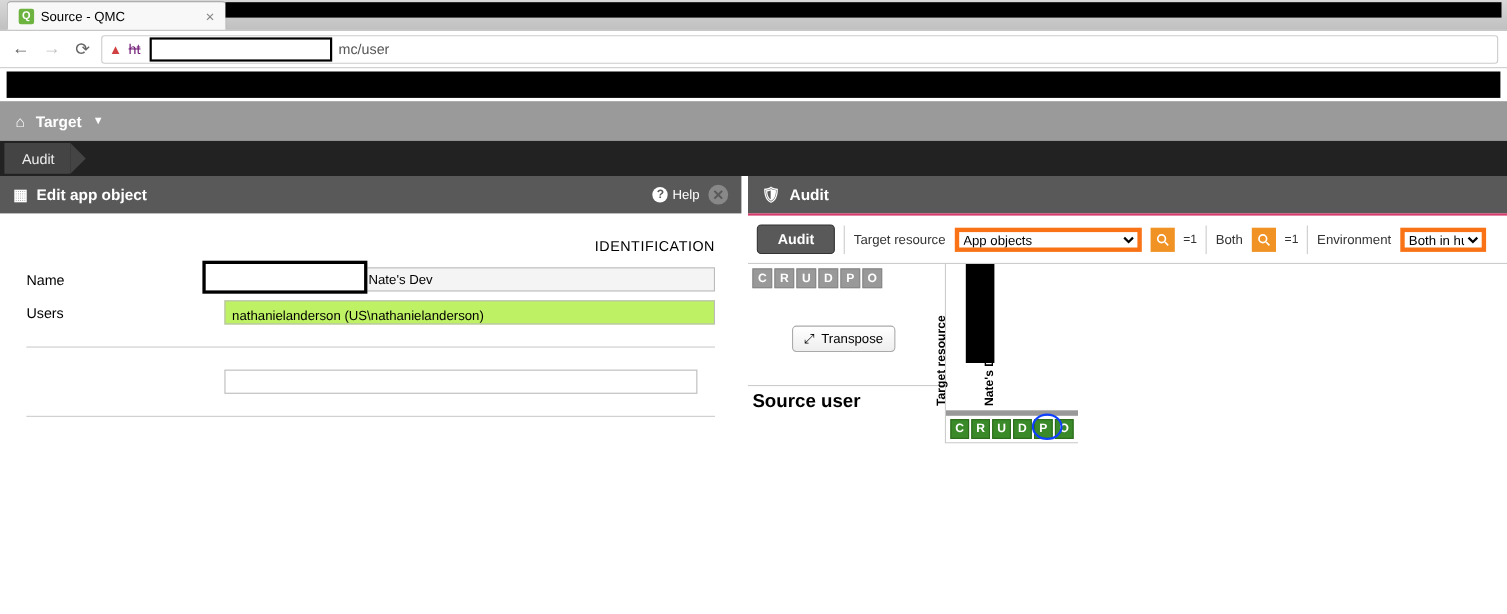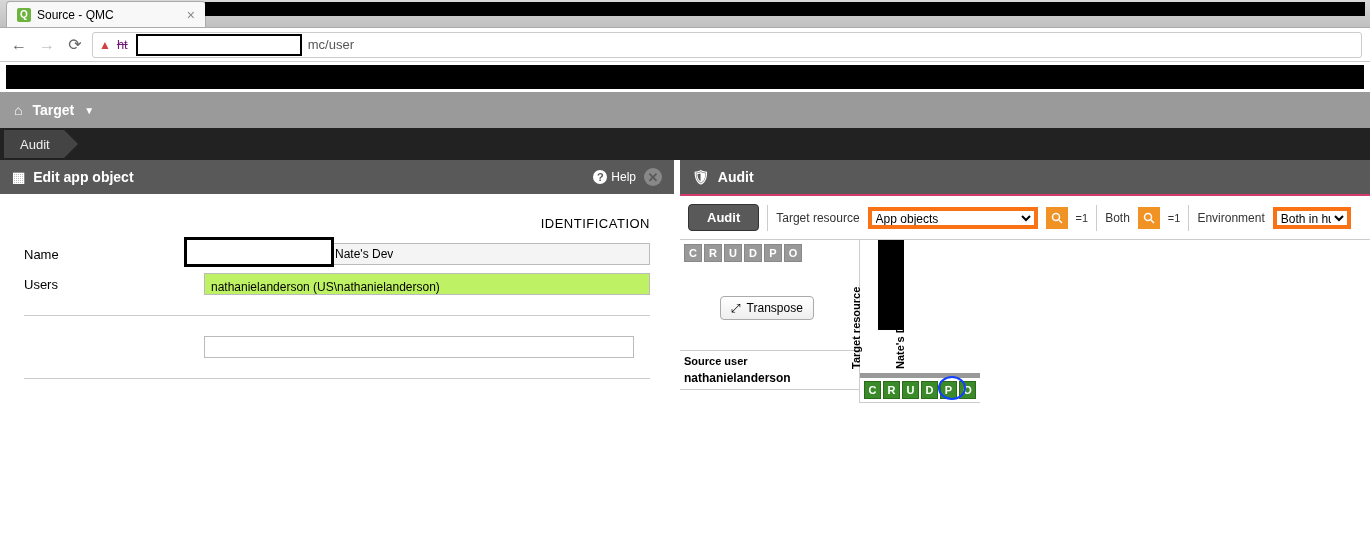--- a/index.html
+++ b/index.html
@@ -59,21 +59,21 @@
 
 .audit-area { display: flex; padding: 0; }
 .audit-left { width: 180px; border-right: 1px solid #ccc; }
 .audit-right { width: 120px; }
 .crud-row { display: flex; gap: 2px; padding: 4px; }
 .crud-cell { width: 18px; height: 18px; display: flex; align-items: center; justify-content: center; font-size: 11px; font-weight: bold; border: 1px solid #888;}
 .crud-cell.hdr { background: #999; color: #fff; }
 .crud-cell.ok { background: #3a8a2a; color: #fff; border: 1px solid #2a6a1a;}
 .transpose-wrap { padding: 30px 10px 30px 40px;}
 .transpose-btn { border: 1px solid #aaa; background: linear-gradient(#fff,#eee); border-radius: 4px; padding: 4px 10px; font-size: 12px; cursor: pointer; display: inline-flex; gap: 6px; align-items: center;}
-.src-user-lbl { font-size: 11px; font-weight: bold; padding: 4px 4px 2px; border-top: 1px solid #ccc;}
+.src-user-lbl { font-size: 17px; font-weight: bold; padding: 4px 4px 2px; border-top: 1px solid #ccc;}
 .src-user-val { font-size: 12px; font-weight: bold; padding: 2px 4px 4px; border-bottom: 1px solid #ccc;}
 
 .vert-header { position: relative; height: 138px; border-bottom: 5px solid #999; }
 .vert-label { position: absolute; left: 2px; bottom: 4px; transform-origin: left bottom; transform: rotate(-90deg); font-size: 11px; font-weight: bold; white-space: nowrap;}
 .vert-redact { position: absolute; left: 18px; top: 0; width: 26px; height: 90px; background: #000;}
 .vert-label2 { position: absolute; left: 46px; bottom: 4px; transform-origin: left bottom; transform: rotate(-90deg); font-size: 11px; font-weight: bold; white-space: nowrap;}
 .result-row { display: flex; gap: 2px; padding: 3px 4px; border-bottom: 1px solid #ccc; position: relative;}
 .circle-annot { position: absolute; left: 78px; top: -2px; width: 28px; height: 24px; border: 2px solid #1040ff; border-radius: 50%; }
 </style>
 </head>
@@ -193,21 +193,20 @@
             <div class="crud-cell hdr">P</div>
             <div class="crud-cell hdr">O</div>
           </div>
           <div class="transpose-wrap">
             <button class="transpose-btn">
               <span>⤢</span>
               <span>Transpose</span>
             </button>
           </div>
           <div class="src-user-lbl">Source user</div>
-          <div class="src-user-val">nathanielanderson</div>
         </div>
         <div class="audit-right">
           <div class="vert-header">
             <div class="vert-label">Target resource</div>
             <div class="vert-redact"></div>
             <div class="vert-label2">Nate's Dev</div>
           </div>
           <div class="result-row">
             <div class="crud-cell ok">C</div>
             <div class="crud-cell ok">R</div>

